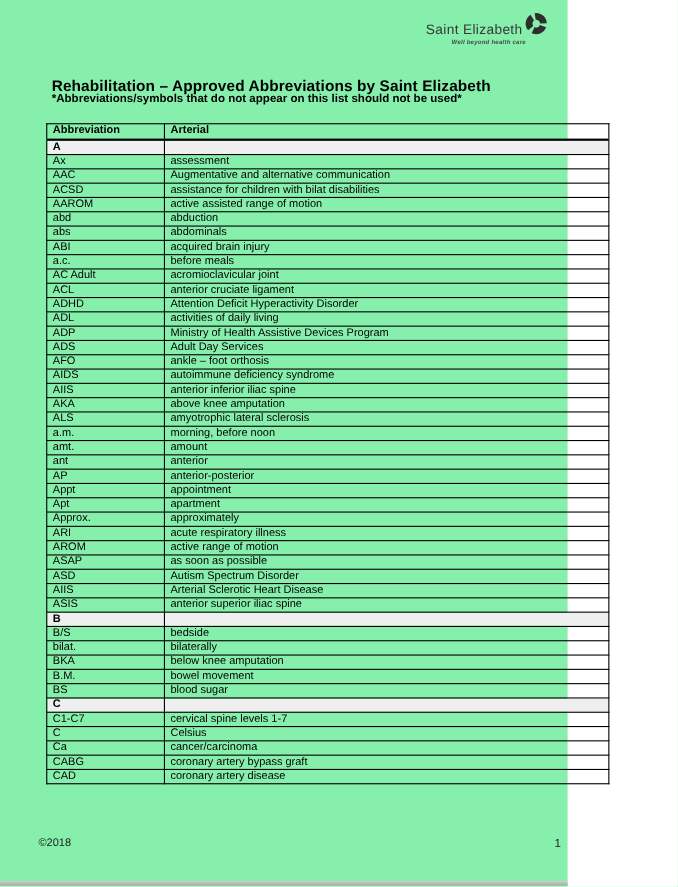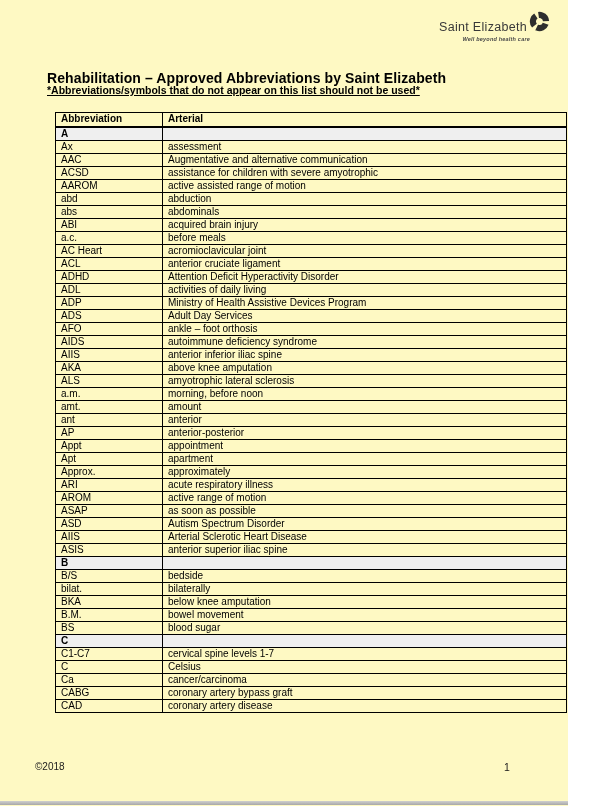--- a/index.html
+++ b/index.html
@@ -6,22 +6,22 @@
   html, body { background: #ffffff; }
   body {
     width: 616px; height: 806px;
     font-family: "Liberation Sans", sans-serif;
     color: #000;
     position: relative;
     overflow: hidden;
   }
   .page {
     position: relative;
-    width: 568px; height: 806px;
-    background: #fef9c3;
+    width: 516px; height: 806px;
+    background: #86efac;
   }
   .page-bottom-edge {
     position: absolute;
     left: 0; right: 0; bottom: 1px;
     height: 4px;
     background: linear-gradient(#cfcfcf, #a8a8a8);
   }
 
   
   .logo {
@@ -60,27 +60,26 @@
     font-size: 14px;
     font-weight: bold;
     letter-spacing: 0.1px;
     margin-top: 16px;
   }
   .doc-note {
     position: absolute;
     left: 47px; top: 84px;
     font-size: 10.5px;
     font-weight: bold;
-    text-decoration: underline;
   }
 
   
   table.abbr-table {
     position: absolute;
-    left: 55px; top: 112px;
+    left: 42px; top: 112px;
     width: 512px;
     border-collapse: collapse;
     table-layout: fixed;
   }
   .abbr-table col.c-abbr { width: 107px; }
   .abbr-table th, .abbr-table td {
     border: 1px solid #000;
     font-size: 10px;
     line-height: 11px;
     height: 12.1px;
@@ -156,21 +155,21 @@
         <tr class="data-row">
           <td>Ax</td>
           <td>assessment</td>
         </tr>
         <tr class="data-row">
           <td>AAC</td>
           <td>Augmentative and alternative communication</td>
         </tr>
         <tr class="data-row">
           <td>ACSD</td>
-          <td>assistance for children with severe amyotrophic</td>
+          <td>assistance for children with bilat disabilities</td>
         </tr>
         <tr class="data-row">
           <td>AAROM</td>
           <td>active assisted range of motion</td>
         </tr>
         <tr class="data-row">
           <td>abd</td>
           <td>abduction</td>
         </tr>
         <tr class="data-row">
@@ -179,21 +178,21 @@
         </tr>
         <tr class="data-row">
           <td>ABI</td>
           <td>acquired brain injury</td>
         </tr>
         <tr class="data-row">
           <td>a.c.</td>
           <td>before meals</td>
         </tr>
         <tr class="data-row">
-          <td>AC Heart</td>
+          <td>AC Adult</td>
           <td>acromioclavicular joint</td>
         </tr>
         <tr class="data-row">
           <td>ACL</td>
           <td>anterior cruciate ligament</td>
         </tr>
         <tr class="data-row">
           <td>ADHD</td>
           <td>Attention Deficit Hyperactivity Disorder</td>
         </tr>

